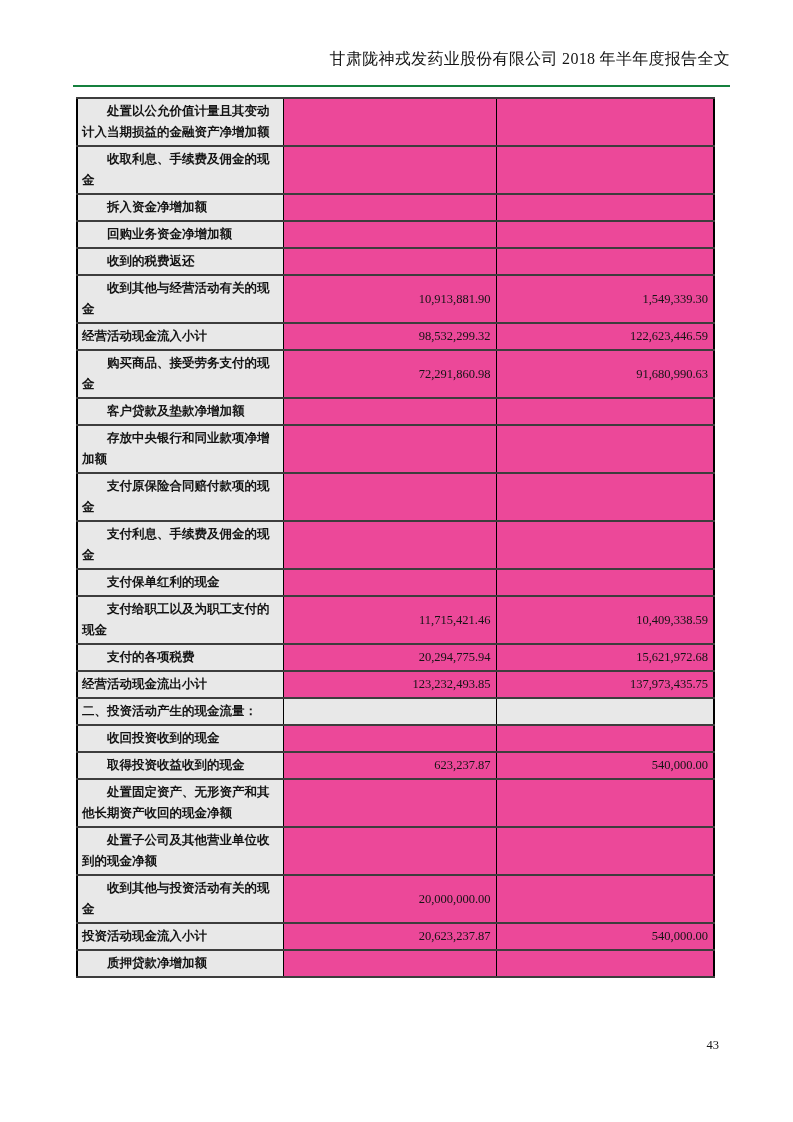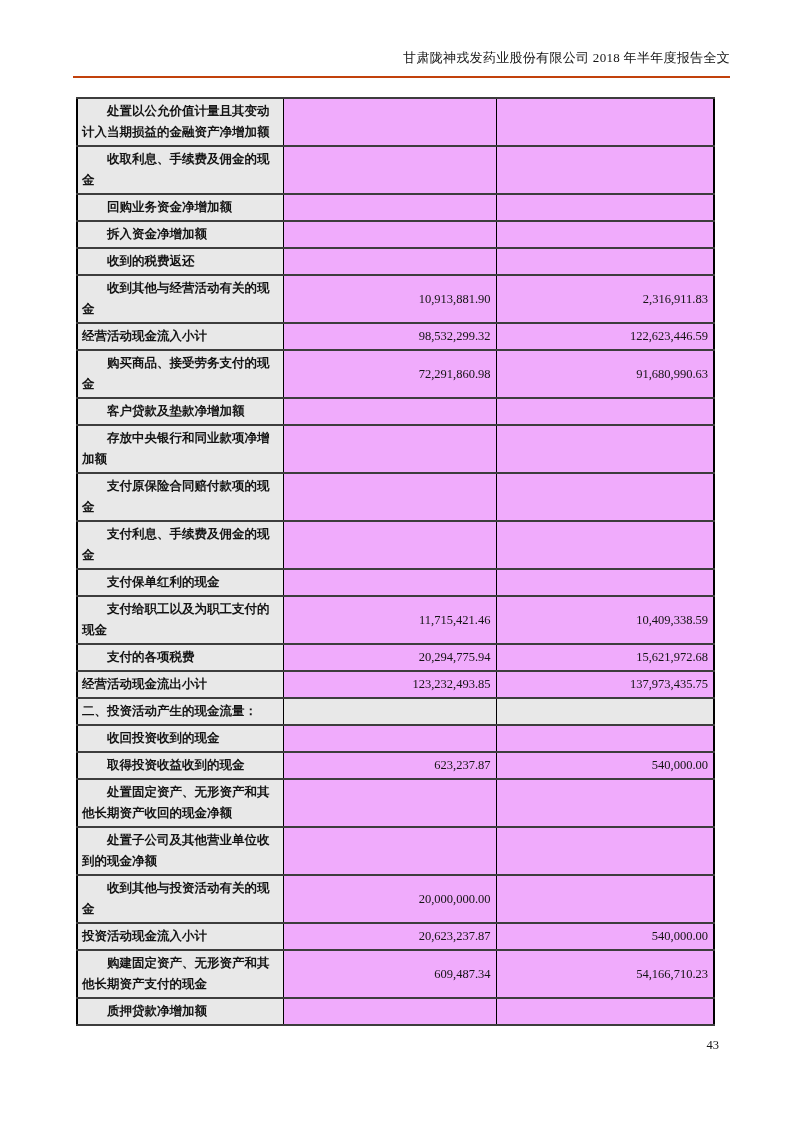--- a/index.html
+++ b/index.html
@@ -14,24 +14,24 @@
     font-family: "Liberation Serif", "DejaVu Serif", serif;
     color: #141414;
     overflow: hidden;
   }
   .page-header {
     position: absolute;
     top: 49px;
     left: 73px;
     width: 657px;
     text-align: right;
-    font-size: 13px;
+    font-size: 16px;
     letter-spacing: 0.3px;
-    padding-bottom: 9px;
-    border-bottom: 2px solid #c2410c;
+    padding-bottom: 15px;
+    border-bottom: 2px solid #15803d;
   }
   table.report-table {
     position: absolute;
     top: 97px;
     left: 76px;
     width: 637px;
     border-collapse: collapse;
     table-layout: fixed;
     font-size: 12.5px;
     border: 2px solid #000;
@@ -52,21 +52,21 @@
     background: var(--label-bg, #e8e8e8);
     padding: 2px 1px 2px 4px;
     word-break: break-all;
     text-align: left;
     font-weight: bold;
   }
   td.label.indent {
     text-indent: 2em;
   }
   td.val {
-    background: #f0abfc;
+    background: #ec4899;
     text-align: right;
     padding: 2px 5px 2px 2px;
     white-space: nowrap;
   }
   tr.section td.val {
     background: var(--label-bg, #e8e8e8);
   }
   .page-number {
     position: absolute;
     top: 1038px;
@@ -91,38 +91,38 @@
         <td class="label indent">处置以公允价值计量且其变动计入当期损益的金融资产净增加额</td>
         <td class="val"></td>
         <td class="val"></td>
       </tr>
       <tr>
         <td class="label indent">收取利息、手续费及佣金的现金</td>
         <td class="val"></td>
         <td class="val"></td>
       </tr>
       <tr>
+        <td class="label indent">拆入资金净增加额</td>
+        <td class="val"></td>
+        <td class="val"></td>
+      </tr>
+      <tr>
         <td class="label indent">回购业务资金净增加额</td>
-        <td class="val"></td>
-        <td class="val"></td>
-      </tr>
-      <tr>
-        <td class="label indent">拆入资金净增加额</td>
         <td class="val"></td>
         <td class="val"></td>
       </tr>
       <tr>
         <td class="label indent">收到的税费返还</td>
         <td class="val"></td>
         <td class="val"></td>
       </tr>
       <tr>
         <td class="label indent">收到其他与经营活动有关的现金</td>
         <td class="val">10,913,881.90</td>
-        <td class="val">2,316,911.83</td>
+        <td class="val">1,549,339.30</td>
       </tr>
       <tr>
         <td class="label">经营活动现金流入小计</td>
         <td class="val">98,532,299.32</td>
         <td class="val">122,623,446.59</td>
       </tr>
       <tr>
         <td class="label indent">购买商品、接受劳务支付的现金</td>
         <td class="val">72,291,860.98</td>
         <td class="val">91,680,990.63</td>
@@ -196,25 +196,20 @@
         <td class="label indent">收到其他与投资活动有关的现金</td>
         <td class="val">20,000,000.00</td>
         <td class="val"></td>
       </tr>
       <tr>
         <td class="label">投资活动现金流入小计</td>
         <td class="val">20,623,237.87</td>
         <td class="val">540,000.00</td>
       </tr>
       <tr>
-        <td class="label indent">购建固定资产、无形资产和其他长期资产支付的现金</td>
-        <td class="val">609,487.34</td>
-        <td class="val">54,166,710.23</td>
-      </tr>
-      <tr>
         <td class="label indent">质押贷款净增加额</td>
         <td class="val"></td>
         <td class="val"></td>
       </tr>
     </tbody>
 </table>
 
 <div class="page-number">43</div>
 
 </body></html>

